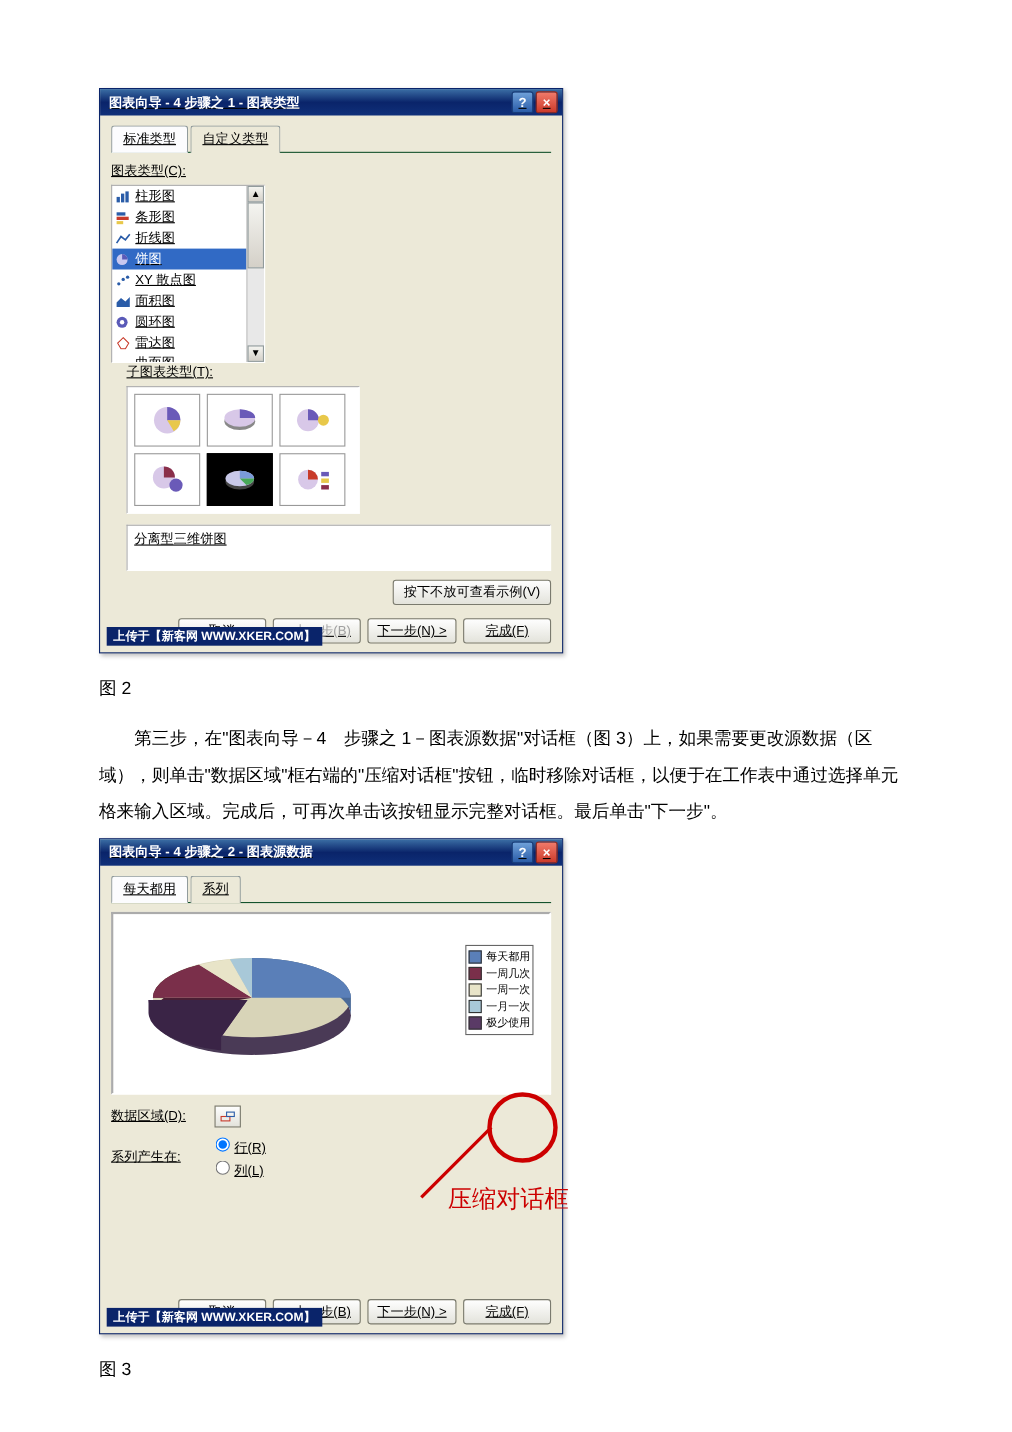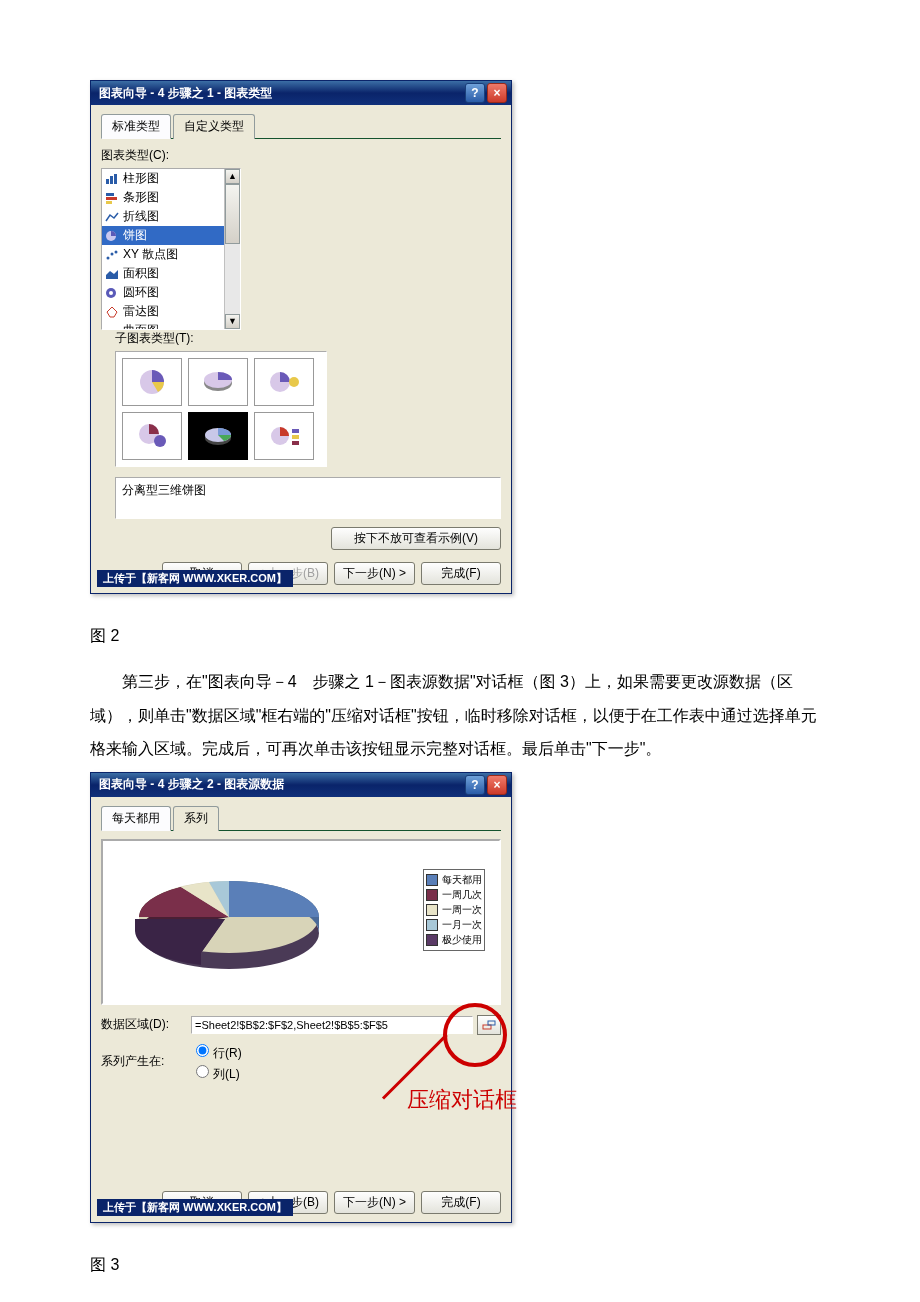--- a/index.html
+++ b/index.html
@@ -10,22 +10,23 @@
     font-size: 16px;
     color: #000;
     width: 920px;
     box-sizing: border-box;
   }
   .dialog {
     width: 420px;
     border: 1px solid #0a246a;
     background: #ece9d8;
     box-shadow: 2px 2px 4px rgba(0,0,0,0.25);
-    margin-bottom: 32px;
+    margin-bottom: 22px;
     font-size: 12px;
+    text-decoration: underline;
   }
   .titlebar {
     display: flex;
     align-items: center;
     height: 24px;
     background: linear-gradient(to bottom, #3b6ea5 0%, #0a246a 50%, #10307a 100%);
     color: #fff;
     padding: 0 4px 0 8px;
     font-size: 12px;
     font-weight: bold;
@@ -377,21 +378,21 @@
                 <ellipse cx="14" cy="15" rx="9" ry="9" fill="#d8c8e8"></ellipse>
                 <path d="M14 15 L14 6 A9 9 0 0 1 23 15 Z" fill="#c83a2a"></path>
                 <rect x="26" y="8" width="7" height="4" fill="#6a5ab8"></rect>
                 <rect x="26" y="14" width="7" height="4" fill="#e8c84a"></rect>
                 <rect x="26" y="20" width="7" height="4" fill="#8a2f4a"></rect>
               </svg>
             </div>
         </div>
         <div style="margin-top:10px;font-size:12px;border:1px inset #fff;background:#fff;padding:4px 6px;height:32px;">分离型三维饼图</div>
         <div style="margin-top:8px;text-align:right;">
-          <button class="xpbtn" style="width:170px;">按下不放可查看示例(V)</button>
+          <button class="xpbtn" style="width:144px;">按下不放可查看示例(V)</button>
         </div>
       </div>
     </div>
   </div>
   <div class="footer-btns">
     <span class="watermark">上传于【新客网 WWW.XKER.COM】</span>
     <button class="xpbtn">取消</button>
     <button class="xpbtn disabled">&lt; 上一步(B)</button>
     <button class="xpbtn">下一步(N) &gt;</button>
     <button class="xpbtn">完成(F)</button>
@@ -446,21 +447,20 @@
           </div>
         <div class="legend-row">
             <span class="swatch" style="background:#5a3a66"></span>
             <span>极少使用</span>
           </div>
       </div>
     </div>
 
     <div class="form-row">
       <span class="form-lbl">数据区域(D):</span>
-      <input class="textfield" value="=Sheet2!$B$2:$F$2,Sheet2!$B$5:$F$5" style="">
       <span class="collapse-btn">
         <svg width="14" height="12">
             <rect x="1" y="6" width="8" height="4" fill="none" stroke="#c83a2a"></rect>
             <rect x="6" y="2" width="7" height="4" fill="none" stroke="#2a5ca8"></rect>
           </svg>
       </span>
     </div>
     <div class="form-row">
       <span class="form-lbl">系列产生在:</span>
       <div>

